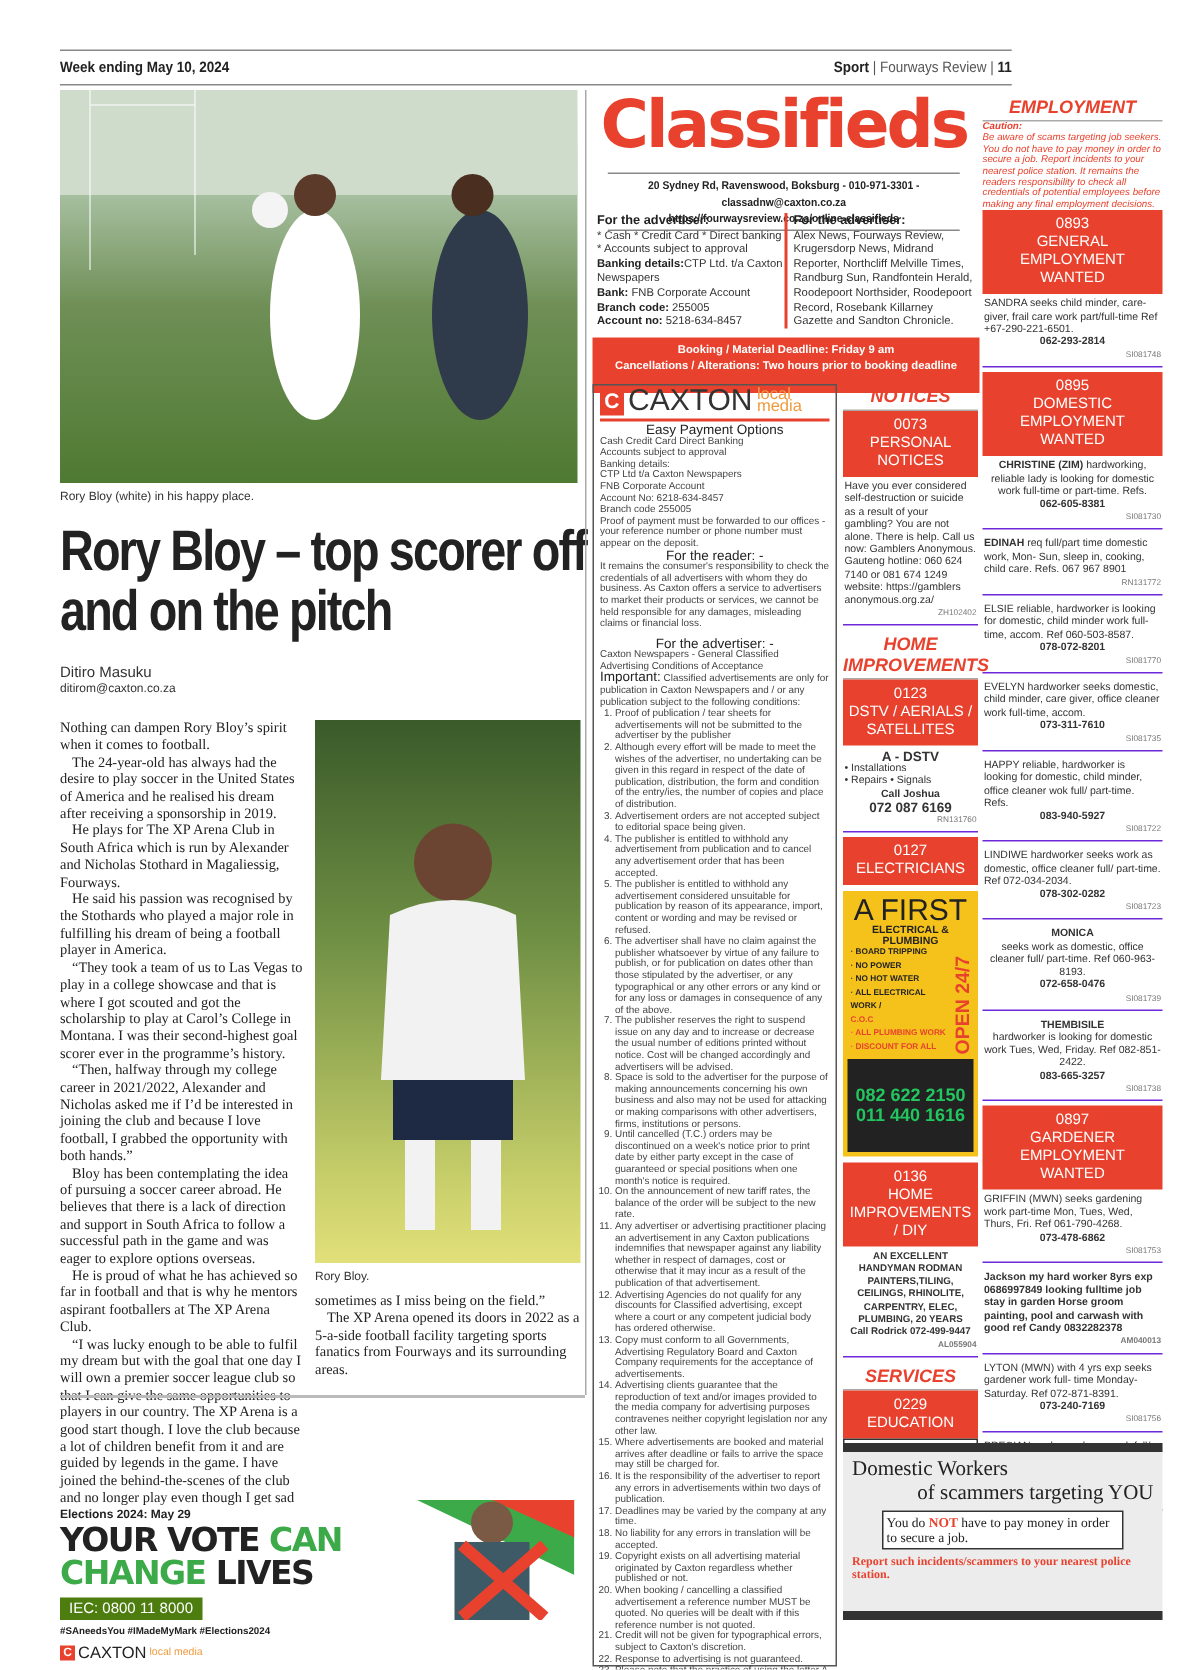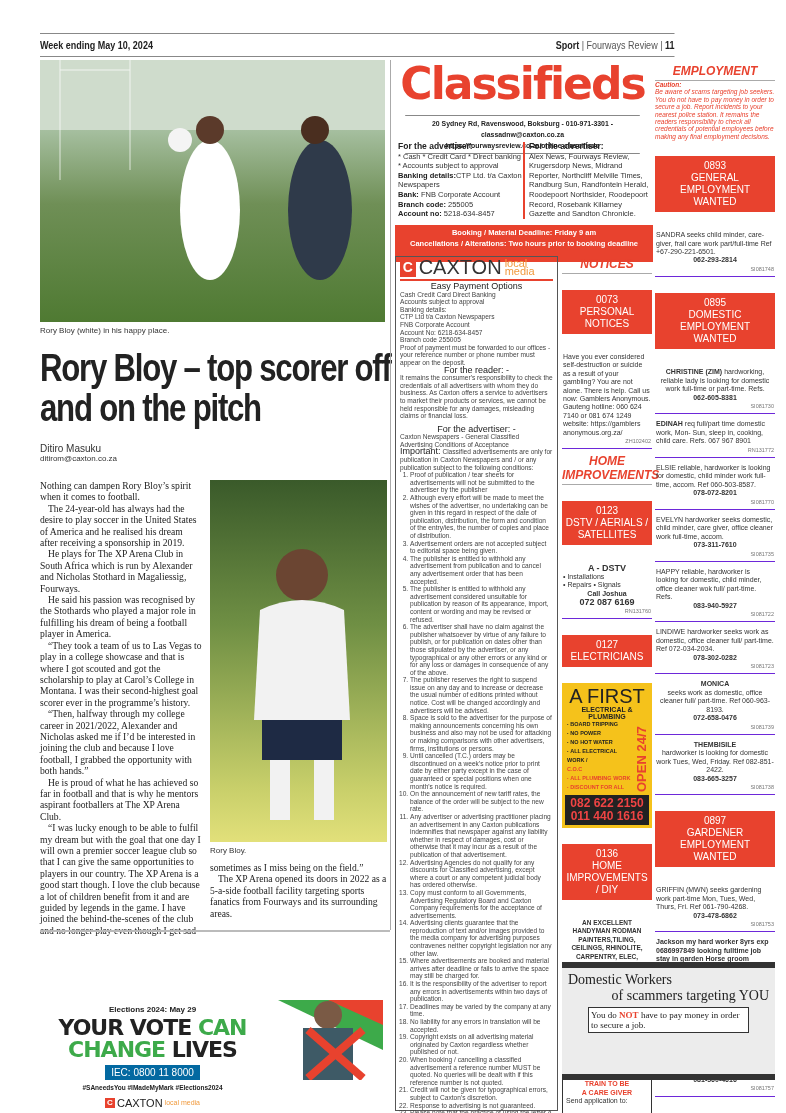--- a/index.html
+++ b/index.html
@@ -17,25 +17,25 @@
 .body1{left:40px;top:480px;width:162px;font-family:"Liberation Serif",serif;font-size:9.6px;line-height:11.4px;color:#222;text-align:left}
 .body1 p{text-indent:8px}
 .body1 p:first-child{text-indent:0}
 .photo2{left:210px;top:480px;width:177px;height:362px;background:linear-gradient(180deg,#3a5a2a 0%,#6f8f44 40%,#c8cf6a 85%,#e2e07a 100%);overflow:hidden}
 .body2{left:210px;top:862px;width:178px;font-family:"Liberation Serif",serif;font-size:9.6px;line-height:11.4px}
 .body2 p{text-indent:8px}
 .body2 p:first-child{text-indent:0}
 .divL{left:40px;top:930px;width:350px;height:2px;background:#bbb}
 .vline{left:390px;top:60px;width:1px;height:870px;background:#aaa}
 
-.elec{left:40px;top:1005px;width:225px;text-align:center}
+.elec{left:40px;top:1005px;width:225px;text-align:left}
 .elec .tag{font-size:8px;font-weight:bold;margin-bottom:3px}
 .elec .big{font-family:"DejaVu Sans",sans-serif;font-weight:bold;font-size:22px;line-height:22px;letter-spacing:-1px;color:#222}
 .elec .g{color:#3daa4a}
-.elec .iec{display:inline-block;background:#0369a1;color:#fff;font-size:10px;padding:2px 6px;margin:4px 0}
+.elec .iec{display:inline-block;background:#4d7c0f;color:#fff;font-size:10px;padding:2px 6px;margin:4px 0}
 .elec .hash{font-size:6.5px;font-weight:bold}
 .clogo{display:inline-flex;align-items:center;gap:2px;font-size:11px}
 .clogo .sq{width:10px;height:10px;background:#e8422e;color:#fff;font-size:8px;font-weight:bold;display:flex;align-items:center;justify-content:center}
 .clogo .lm{color:#f09a3e;font-size:7px}
 .elecimg{left:268px;top:1000px;width:115px;height:80px;overflow:hidden}
 
 .classT{left:395px;top:58px;width:255px;font-family:"DejaVu Sans",sans-serif;font-weight:bold;font-size:44px;color:#e8422e;letter-spacing:-2px;text-align:center}
 .cinfo{left:395px;top:115px;width:255px;border-top:1px solid #888;border-bottom:1px solid #888;font-size:7.5px;font-weight:bold;text-align:center;padding:2px 0;line-height:11px;transform:scaleX(.92);transform-origin:center}
 .adv{font-size:7.5px;line-height:9.6px;color:#333}
 .adv h4{font-size:8.5px;font-weight:bold;color:#222}
@@ -46,30 +46,30 @@
 .caxbox{left:395px;top:256px;width:163px;height:855px;border:1px solid #555;padding:2px 4px;font-size:6.6px;line-height:7.6px;color:#444}
 .caxhead{display:flex;align-items:center;gap:3px;font-size:20px;color:#333;border-bottom:2px solid #e8422e;padding-bottom:2px;margin-bottom:2px}
 .caxhead .sq{width:18px;height:18px;background:#e8422e;color:#fff;font-size:14px;font-weight:bold;display:flex;align-items:center;justify-content:center}
 .caxhead .lm{color:#f09a3e;font-size:11px}
 .caxbox h5{font-size:9px;font-weight:normal;text-align:center;color:#222}
 .caxbox ol{padding-left:10px}
 .caxbox .imp{font-size:9px;color:#222}
 .col3{left:562px;top:255px;width:90px}
 .col4{left:655px;top:62px;width:120px}
 .sect{font-weight:bold;font-style:italic;color:#e8422e;text-align:center;font-size:12px;border-bottom:1px solid #aaa;padding:2px 0}
-.catbox{background:#e8422e;color:#fff;text-align:center;font-size:10px;line-height:12px;margin:16px 0;padding:4px 2px;font-family:"Liberation Sans",sans-serif;transform-origin:center}
+.catbox{background:#e8422e;color:#fff;text-align:center;font-size:10px;line-height:12px;margin:0 0;padding:4px 2px;font-family:"Liberation Sans",sans-serif;transform-origin:center}
 .ad{font-size:7px;line-height:8.4px;color:#333;padding:3px 1px;border-bottom:1px solid #6d28d9;margin-bottom:3px}
 .ad .ref{text-align:right;font-size:5.5px;color:#777}
 .ad .ph{text-align:center;font-weight:bold}
 .ad.c{text-align:center}
 .afirst{background:#f5c21b;padding:3px;margin:4px 0}
 .afirst .t{font-size:20px;font-weight:normal;text-align:center;line-height:20px}
 .afirst .s{font-size:7px;font-weight:bold;text-align:center}
 .afirst ul{list-style:none;font-size:5.5px;font-weight:bold;line-height:9px;padding-left:2px}
-.afirst .ph{background:#222;color:#ef4444;font-size:12px;font-weight:bold;text-align:center;line-height:13px;margin-top:3px;padding:2px 0}
+.afirst .ph{background:#222;color:#22c55e;font-size:12px;font-weight:bold;text-align:center;line-height:13px;margin-top:3px;padding:18px 0}
 .caution{font-size:6.5px;line-height:7.4px;color:#e8422e;font-style:italic}
 </style>
 </head>
 <body>
 
 <div class="abs hdr">
   <span>Week ending May 10, 2024</span>
   <span class="r"><b>Sport</b> | <span>Fourways Review</span> | <b>11</b></span>
 </div>
 
@@ -92,20 +92,21 @@
 <div class="abs headline">Rory Bloy – top scorer off and on the pitch</div>
 <div class="abs byline"><span>Ditiro Masuku</span><small>ditirom@caxton.co.za</small></div>
 
 <div class="abs body1">
   <p>Nothing can dampen Rory Bloy’s spirit when it comes to football.</p>
     <p>The 24-year-old has always had the desire to play soccer in the United States of America and he realised his dream after receiving a sponsorship in 2019.</p>
     <p>He plays for The XP Arena Club in South Africa which is run by Alexander and Nicholas Stothard in Magaliessig, Fourways.</p>
     <p>He said his passion was recognised by the Stothards who played a major role in fulfilling his dream of being a football player in America.</p>
     <p>“They took a team of us to Las Vegas to play in a college showcase and that is where I got scouted and got the scholarship to play at Carol’s College in Montana. I was their second-highest goal scorer ever in the programme’s history.</p>
     <p>“Then, halfway through my college career in 2021/2022, Alexander and Nicholas asked me if I’d be interested in joining the club and because I love football, I grabbed the opportunity with both hands.”</p>
+    <p>Bloy has been contemplating the idea of pursuing a soccer career abroad. He believes that there is a lack of direction and support in South Africa to follow a successful path in the game and was eager to explore options overseas.</p>
     <p>He is proud of what he has achieved so far in football and that is why he mentors aspirant footballers at The XP Arena Club.</p>
     <p>“I was lucky enough to be able to fulfil my dream but with the goal that one day I will own a premier soccer league club so that I can give the same opportunities to players in our country. The XP Arena is a good start though. I love the club because a lot of children benefit from it and are guided by legends in the game. I have joined the behind-the-scenes of the club and no longer play even though I get sad</p>
 </div>
 <div class="abs photo2">
   <svg width="177" height="362">
     <circle cx="92" cy="95" r="26" fill="#6b4532"></circle>
     <path d="M50 130 Q92 110 134 130 L140 240 L44 240 Z" fill="#f2f2f2"></path>
     <rect x="52" y="240" width="80" height="40" fill="#1e2a44"></rect>
     <rect x="60" y="280" width="20" height="60" fill="#f2f2f2"></rect>
       <rect x="104" y="280" width="20" height="60" fill="#f2f2f2"></rect>
@@ -310,13 +311,14 @@
   <div class="ad"><span>GRIFFIN (MWN)</span> <span>seeks gardening work part-time Mon, Tues, Wed, Thurs, Fri. Ref 061-790-4268.</span><div class="ph">073-478-6862</div><div class="ref">SI081753</div></div>
   <div class="ad" style="font-weight:bold"><span>Jackson</span> <span>my hard worker 8yrs exp 0686997849 looking fulltime job stay in garden Horse groom painting, pool and carwash with good ref Candy 0832282378</span><div class="ref">AM040013</div></div>
   <div class="ad"><span>LYTON (MWN)</span> <span>with 4 yrs exp seeks gardener work full- time Monday- Saturday. Ref 072-871-8391.</span><div class="ph">073-240-7169</div><div class="ref">SI081756</div></div>
   <div class="ad"><span>PRECIAN</span> <span>seeks gardener work full/ part-time, accom. Ref 072-739-9007/ 072-296-5565.</span><div class="ph">081-560-4616</div><div class="ref">SI081757</div></div>
 </div>
 
 <div class="abs" style="left:562px;top:962px;width:213px;height:118px;background:#ececec;border-top:6px solid #333;border-bottom:6px solid #333;padding:4px 6px;font-family:'Liberation Serif',serif">
   <div style="font-size:14px">Domestic Workers</div>
   <div style="font-size:14px;text-align:right">of scammers targeting YOU</div>
   <div style="border:1px solid #333;background:#fff;margin:3px 20px;text-align:left;font-size:9px;padding:2px"><span>You do </span><b style="color:#e8422e">NOT</b><span> have to pay money in order to secure a job.</span></div>
+  <div style="color:#e8422e;font-weight:bold;font-size:8px">Report such incidents/scammers to your nearest police station.</div>
 </div>
 
 </body></html>

